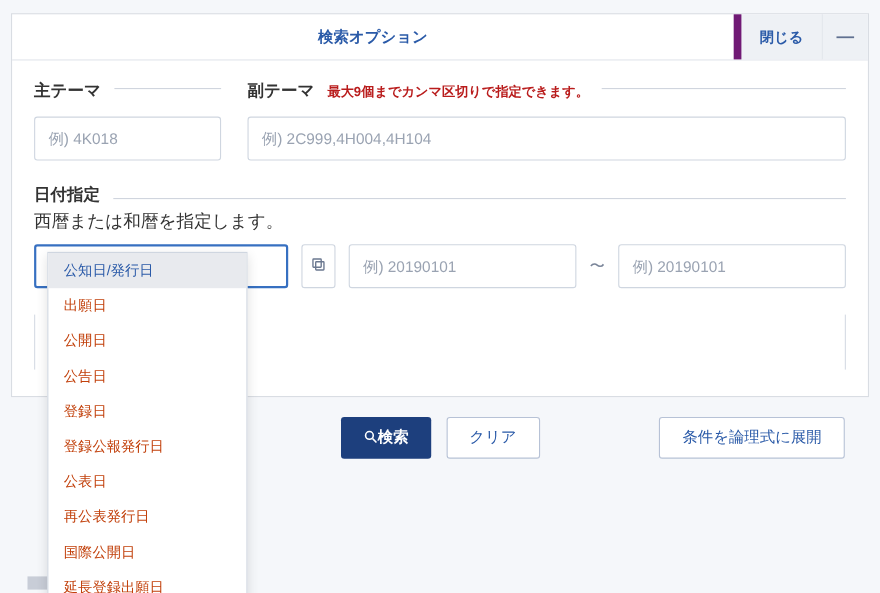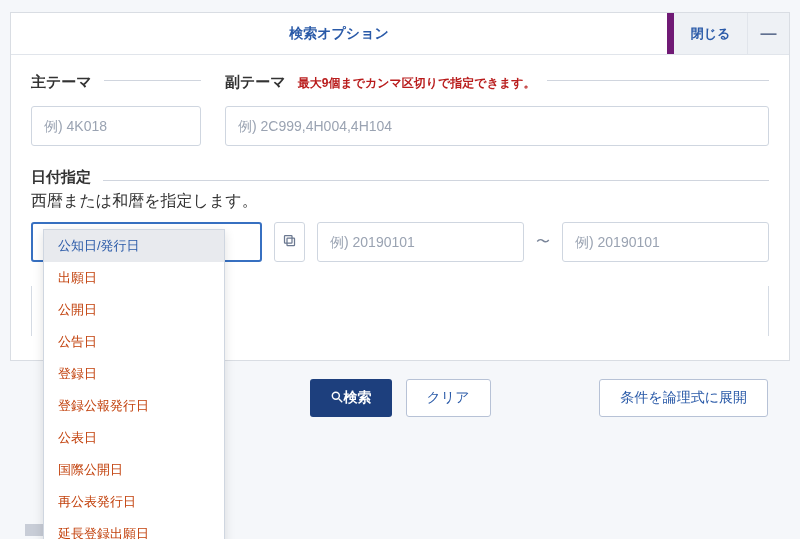--- a/index.html
+++ b/index.html
@@ -316,18 +316,18 @@
 </div>
 
 <div class="dropdown-popup" id="dropdown-popup">
     <div class="dropdown-item highlighted">公知日/発行日</div>
     <div class="dropdown-item">出願日</div>
     <div class="dropdown-item">公開日</div>
     <div class="dropdown-item">公告日</div>
     <div class="dropdown-item">登録日</div>
     <div class="dropdown-item">登録公報発行日</div>
     <div class="dropdown-item">公表日</div>
+    <div class="dropdown-item">再公表発行日</div>
     <div class="dropdown-item">国際公開日</div>
-    <div class="dropdown-item">再公表発行日</div>
     <div class="dropdown-item">延長登録出願日</div>
   </div>
 
 <div class="corner-bit"></div>
 
 </body></html>

